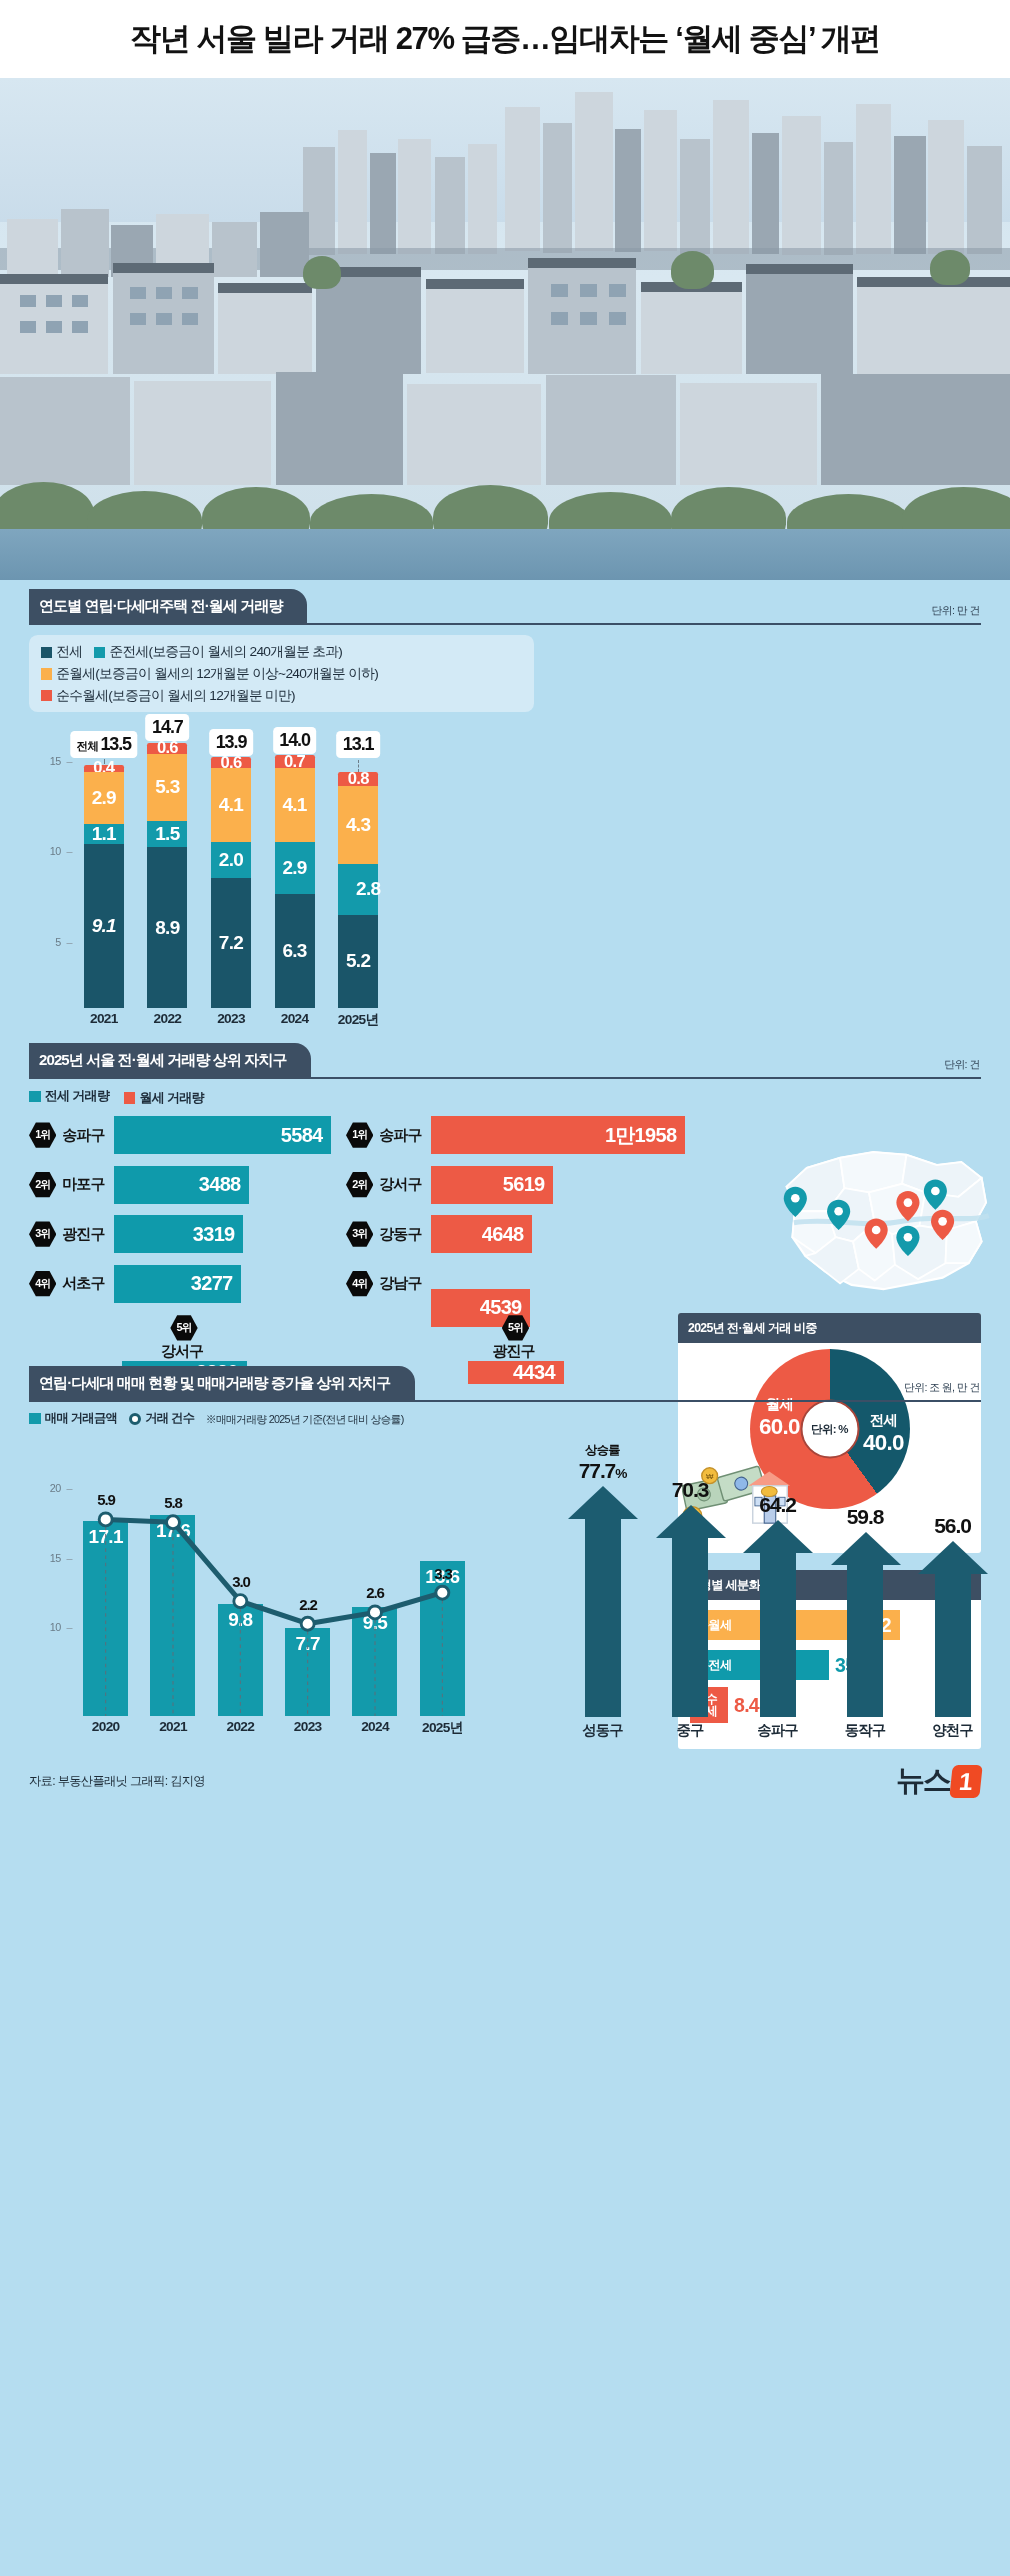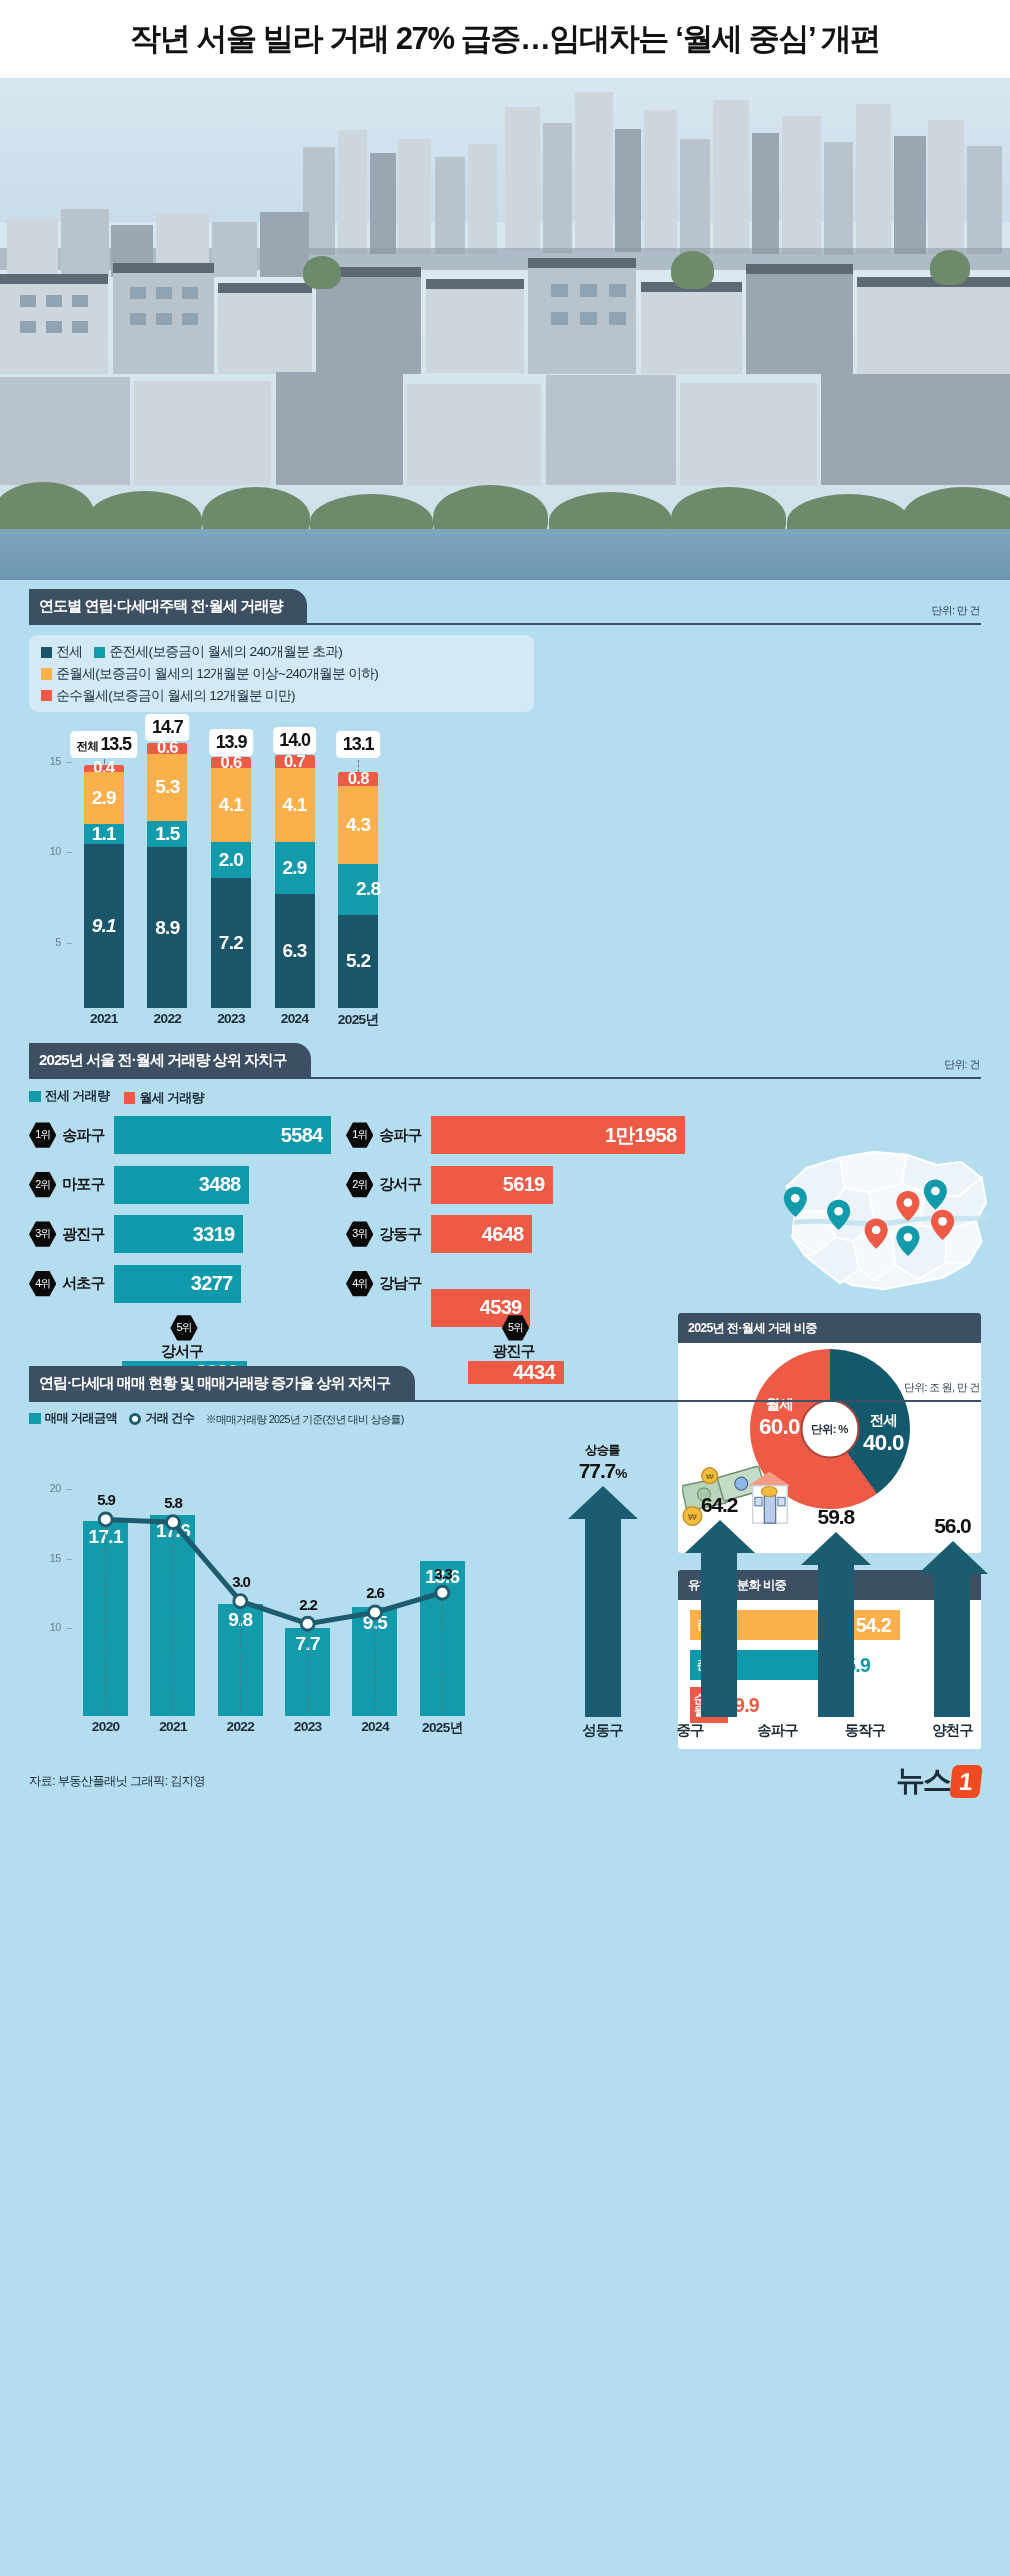--- a/index.html
+++ b/index.html
@@ -133,21 +133,21 @@
   .legend2 .lg-txt { font-size: 13px; font-weight: bold; }
 
   .rank-area { position: relative; margin-top: 7.2px; height: 245px; }
   .rank-col { position: absolute; top: 0; }
   .rk-row { display: flex; align-items: center; height: 38px; margin-bottom: 11.5px; }
   .rk-row:last-child { margin-bottom: 0; flex-direction: column; }
   .hexbadge {
     width: 27.4px; height: 27.4px; flex:none; background: #0a0a0a;
     clip-path: polygon(25% 4%, 75% 4%, 100% 50%, 75% 96%, 25% 96%, 0% 50%);
     display: flex; align-items: center; justify-content: center;
-    color: #fff; font-size: 10.8px; font-weight: normal; letter-spacing: -0.9px;
+    color: #fff; font-size: 10.8px; font-weight: bold; letter-spacing: -0.9px;
   }
   .rk-name { font-size: 15px; font-weight: bold; color: #141414; letter-spacing: -0.9px;
              margin-left: 5.8px; width: 52px; flex: none; }
   .rk-bar { height: 38px; display: flex; align-items: center; justify-content: flex-end;
             padding-right: 8.7px; color: #fff; font-size: 20px; font-weight: bold; letter-spacing: -0.7px; }
 
   .seoul-map { position: absolute; right: 14.4px; top: 20px; width: 231px; height: 188px; }
 
   
   .legend3 { display: flex; align-items: center; gap: 11.5px; margin: 8.7px 29px 0 29px; }
@@ -486,21 +486,21 @@
           </div>
           <div class="sb-val" style="color: rgb(15, 154, 171);">35.9</div>
         </div>
         <div class="sb-row">
           <div class="sb-bar" style="background: rgb(237, 90, 69); width: 38px; height: 36px; padding-left: 4.3px;">
             <div class="lb">
               <div>순수</div>
               <div>월세</div>
             </div>
           </div>
-          <div class="sb-val" style="color: rgb(237, 90, 69);">9.9</div>
+          <div class="sb-val" style="color: rgb(237, 90, 69);">8.4</div>
         </div>
       </div>
   </div>
 </div>
 
 <div style="margin-top:5.8px;">
   <div class="sec-head">
     <div class="tab">
       <span class="tab-label">2025년 서울 전·월세 거래량 상위 자치구</span>
     </div>
@@ -701,20 +701,27 @@
     <div class="arrows" id="arrows">
         <div class="arcol">
           <div class="arpre">상승률</div>
           <div class="arval"><span>77.7</span><span class="pct">%</span></div>
           <div class="arw">
             <div class="head"></div>
             <div class="shaft" style="height: 198px;"></div>
           </div>
         </div>
         <div class="arcol">
+          <div class="arval"><span>70.3</span></div>
+          <div class="arw">
+            <div class="head"></div>
+            <div class="shaft" style="height: 179px;"></div>
+          </div>
+        </div>
+        <div class="arcol">
           <div class="arval"><span>64.2</span></div>
           <div class="arw">
             <div class="head"></div>
             <div class="shaft" style="height: 164px;"></div>
           </div>
         </div>
         <div class="arcol">
           <div class="arval"><span>59.8</span></div>
           <div class="arw">
             <div class="head"></div>

